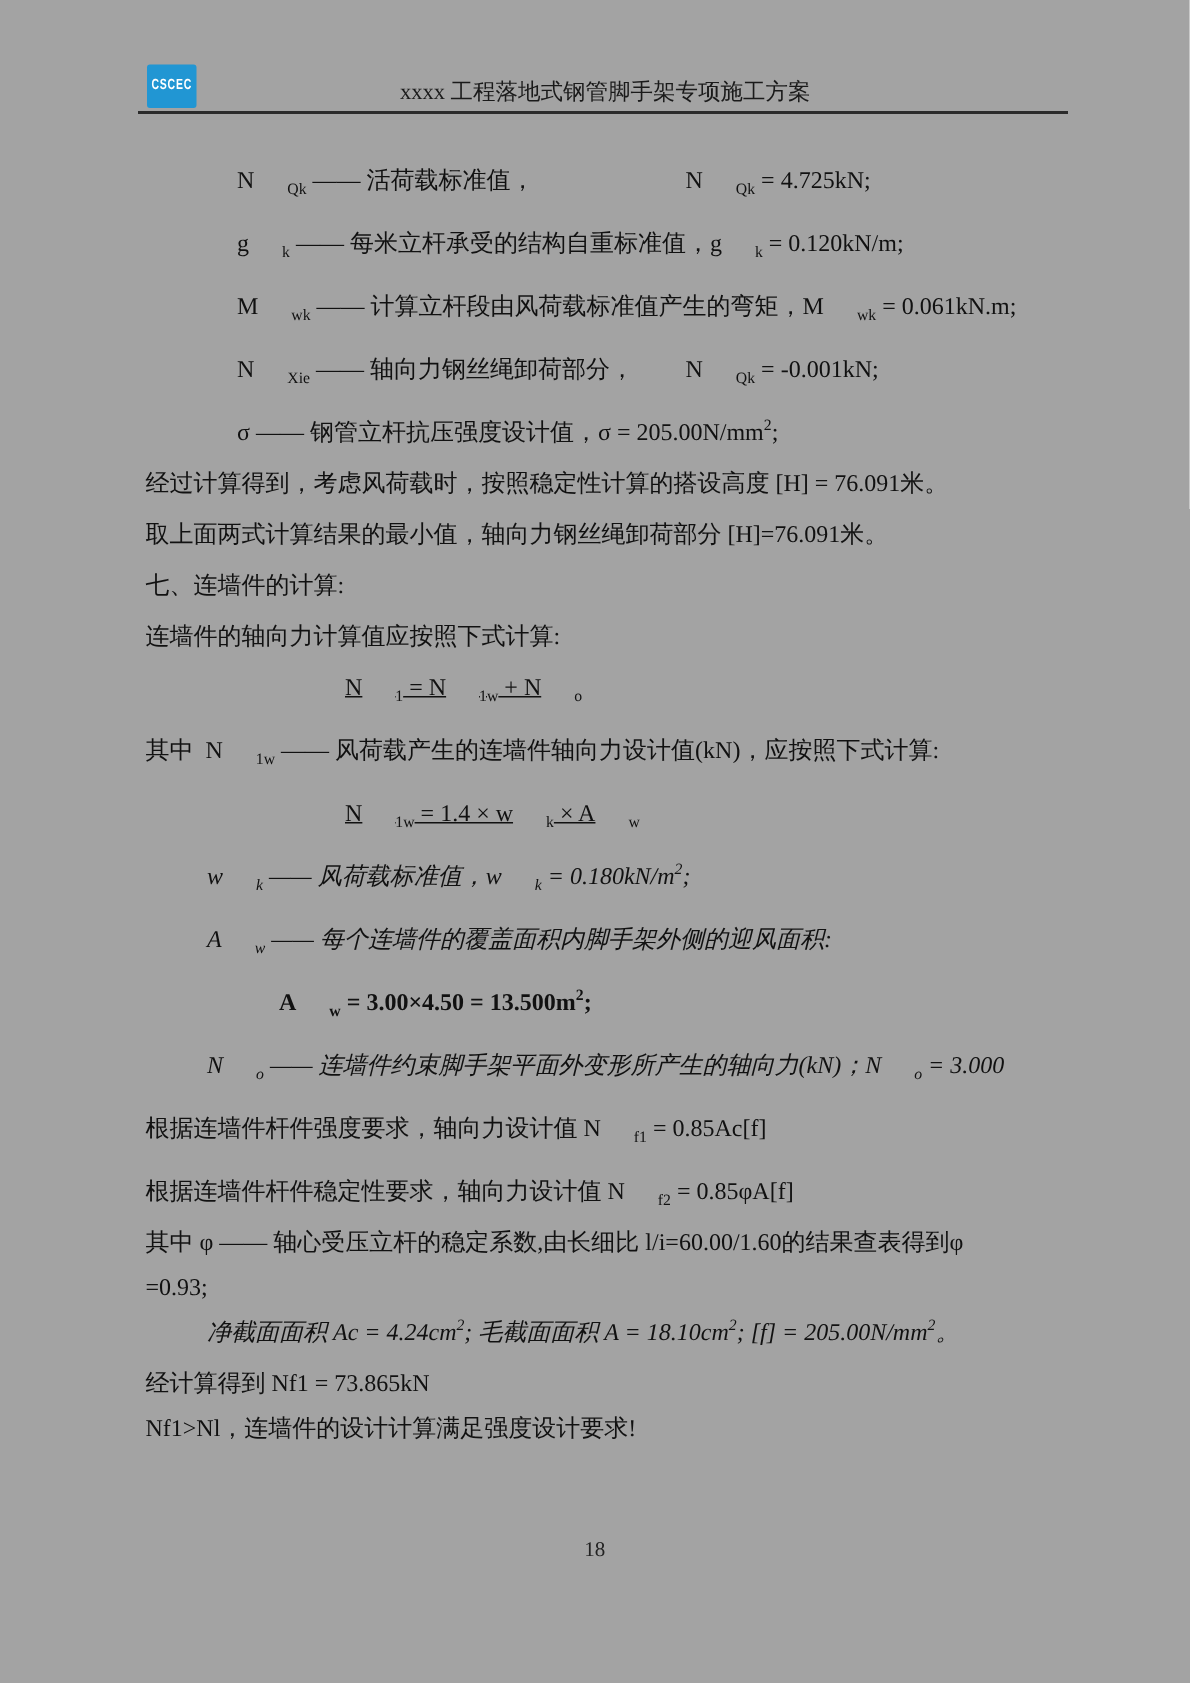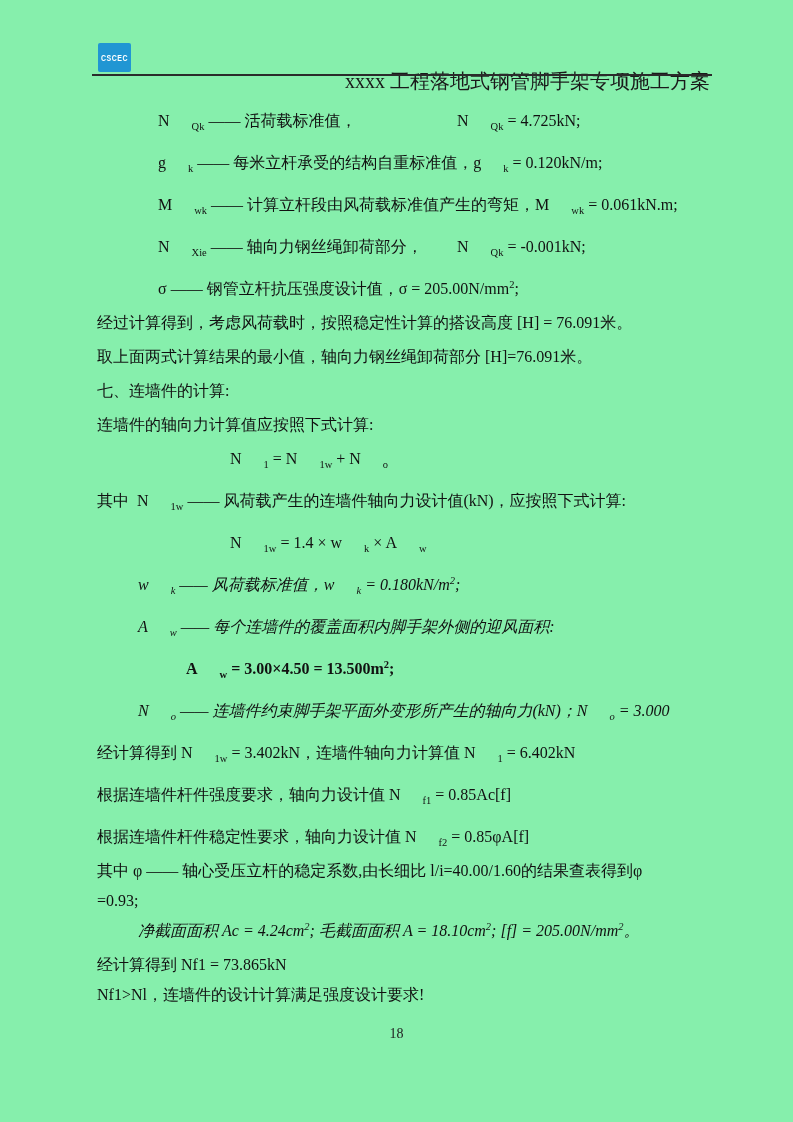--- a/index.html
+++ b/index.html
@@ -1,59 +1,58 @@
 <!DOCTYPE html>
 <html><head>
 <meta charset="utf-8">
 <style>
   html,body{margin:0;padding:0;background:#e8e8e8;}
   .page{
     position:relative;
     width:793px;height:1122px;
     margin:0 auto;
-    background:#86efac;
+    background:#a3a3a3;
     font-family:"Liberation Serif","DejaVu Serif",serif;
     color:#111;
     overflow:hidden;
   }
   
   .header{position:absolute;top:0;left:0;width:100%;height:77px;}
   .logo{
     position:absolute;top:43px;left:98px;
     width:33px;height:29px;border-radius:2px;
     display:flex;align-items:center;justify-content:center;
   }
   .logo span{
     color:#fff;font-family:"Liberation Sans","DejaVu Sans",sans-serif;
     font-size:7px;font-weight:bold;letter-spacing:.5px;line-height:1;
     transform:scaleY(1.4);
   }
   .header-title{
     position:absolute;top:52px;left:97px;width:613px;
-    text-align:right;font-size:20px;color:#1a1a1a;
+    text-align:center;font-size:15px;color:#1a1a1a;
     white-space:nowrap;
-    margin-top:16px;
   }
   .header-rule{
     position:absolute;top:74px;left:92px;width:620px;
     border-top:2px solid #2b2b2b;height:0;
   }
   
   .doc-body{
     position:absolute;top:110px;left:97px;width:618px;
     font-size:16px;line-height:22px;
   }
   .line{position:relative;white-space:pre-wrap;}
   .line sub{font-size:10.5px;line-height:0;padding-left:22px;}
   .line sup{font-size:10.5px;line-height:0;}
   .ind0{padding-left:0;}
   .ind1{padding-left:41px;font-style:italic;}
   .ind2{padding-left:61px;}
   .ind3{padding-left:89px;font-weight:bold;}
-  .ind4{padding-left:133px;}
+  .ind4{padding-left:133px;text-decoration:underline;}
   .sp-lg{margin-bottom:20px;}
   .sp-md{margin-bottom:12px;}
   .sp-sm{margin-bottom:8px;}
   .tail{position:absolute;left:360px;top:0;white-space:pre;}
   
   .page-number{
     position:absolute;top:1026px;left:0;width:100%;
     text-align:center;font-size:14px;color:#222;
   }
 </style>
@@ -80,24 +79,23 @@
       <div class="line ind0 sp-md">取上面两式计算结果的最小值，轴向力钢丝绳卸荷部分 [H]=76.091米。</div>
       <div class="line ind0 sp-md">七、连墙件的计算:</div>
       <div class="line ind0 sp-md">连墙件的轴向力计算值应按照下式计算:</div>
       <div class="line ind4 sp-lg">N<sub>1</sub> = N<sub>1w</sub> + N<sub>o</sub></div>
       <div class="line ind0 sp-lg">其中  N<sub>1w</sub> —— 风荷载产生的连墙件轴向力设计值(kN)，应按照下式计算:</div>
       <div class="line ind4 sp-lg">N<sub>1w</sub> = 1.4 × w<sub>k</sub> × A<sub>w</sub></div>
       <div class="line ind1 sp-lg">w<sub>k</sub> —— 风荷载标准值，w<sub>k</sub> = 0.180kN/m<sup>2</sup>;</div>
       <div class="line ind1 sp-lg">A<sub>w</sub> —— 每个连墙件的覆盖面积内脚手架外侧的迎风面积:</div>
       <div class="line ind3 sp-lg">A<sub>w</sub> = 3.00×4.50 = 13.500m<sup>2</sup>;</div>
       <div class="line ind1 sp-lg">N<sub>o</sub> —— 连墙件约束脚手架平面外变形所产生的轴向力(kN)；N<sub>o</sub> = 3.000</div>
-      <div class="line ind0 sp-lg">经计算得到 N<sub>1w</sub> = 3.402kN，连墙件轴向力计算值 N<sub>1</sub> = 6.402kN</div>
       <div class="line ind0 sp-lg">根据连墙件杆件强度要求，轴向力设计值 N<sub>f1</sub> = 0.85Ac[f]</div>
       <div class="line ind0 sp-md">根据连墙件杆件稳定性要求，轴向力设计值 N<sub>f2</sub> = 0.85φA[f]</div>
-      <div class="line ind0 sp-sm">其中 φ —— 轴心受压立杆的稳定系数,由长细比 l/i=40.00/1.60的结果查表得到φ</div>
+      <div class="line ind0 sp-sm">其中 φ —— 轴心受压立杆的稳定系数,由长细比 l/i=60.00/1.60的结果查表得到φ</div>
       <div class="line ind0 sp-sm">=0.93;</div>
       <div class="line ind1 sp-md">净截面面积 Ac = 4.24cm<sup>2</sup>; 毛截面面积 A = 18.10cm<sup>2</sup>; [f] = 205.00N/mm<sup>2</sup>。</div>
       <div class="line ind0 sp-sm">经计算得到 Nf1 = 73.865kN</div>
       <div class="line ind0 sp-sm">Nf1&gt;Nl，连墙件的设计计算满足强度设计要求!</div>
     </div>
 
   <div class="page-number">18</div>
 
 </div>
 

